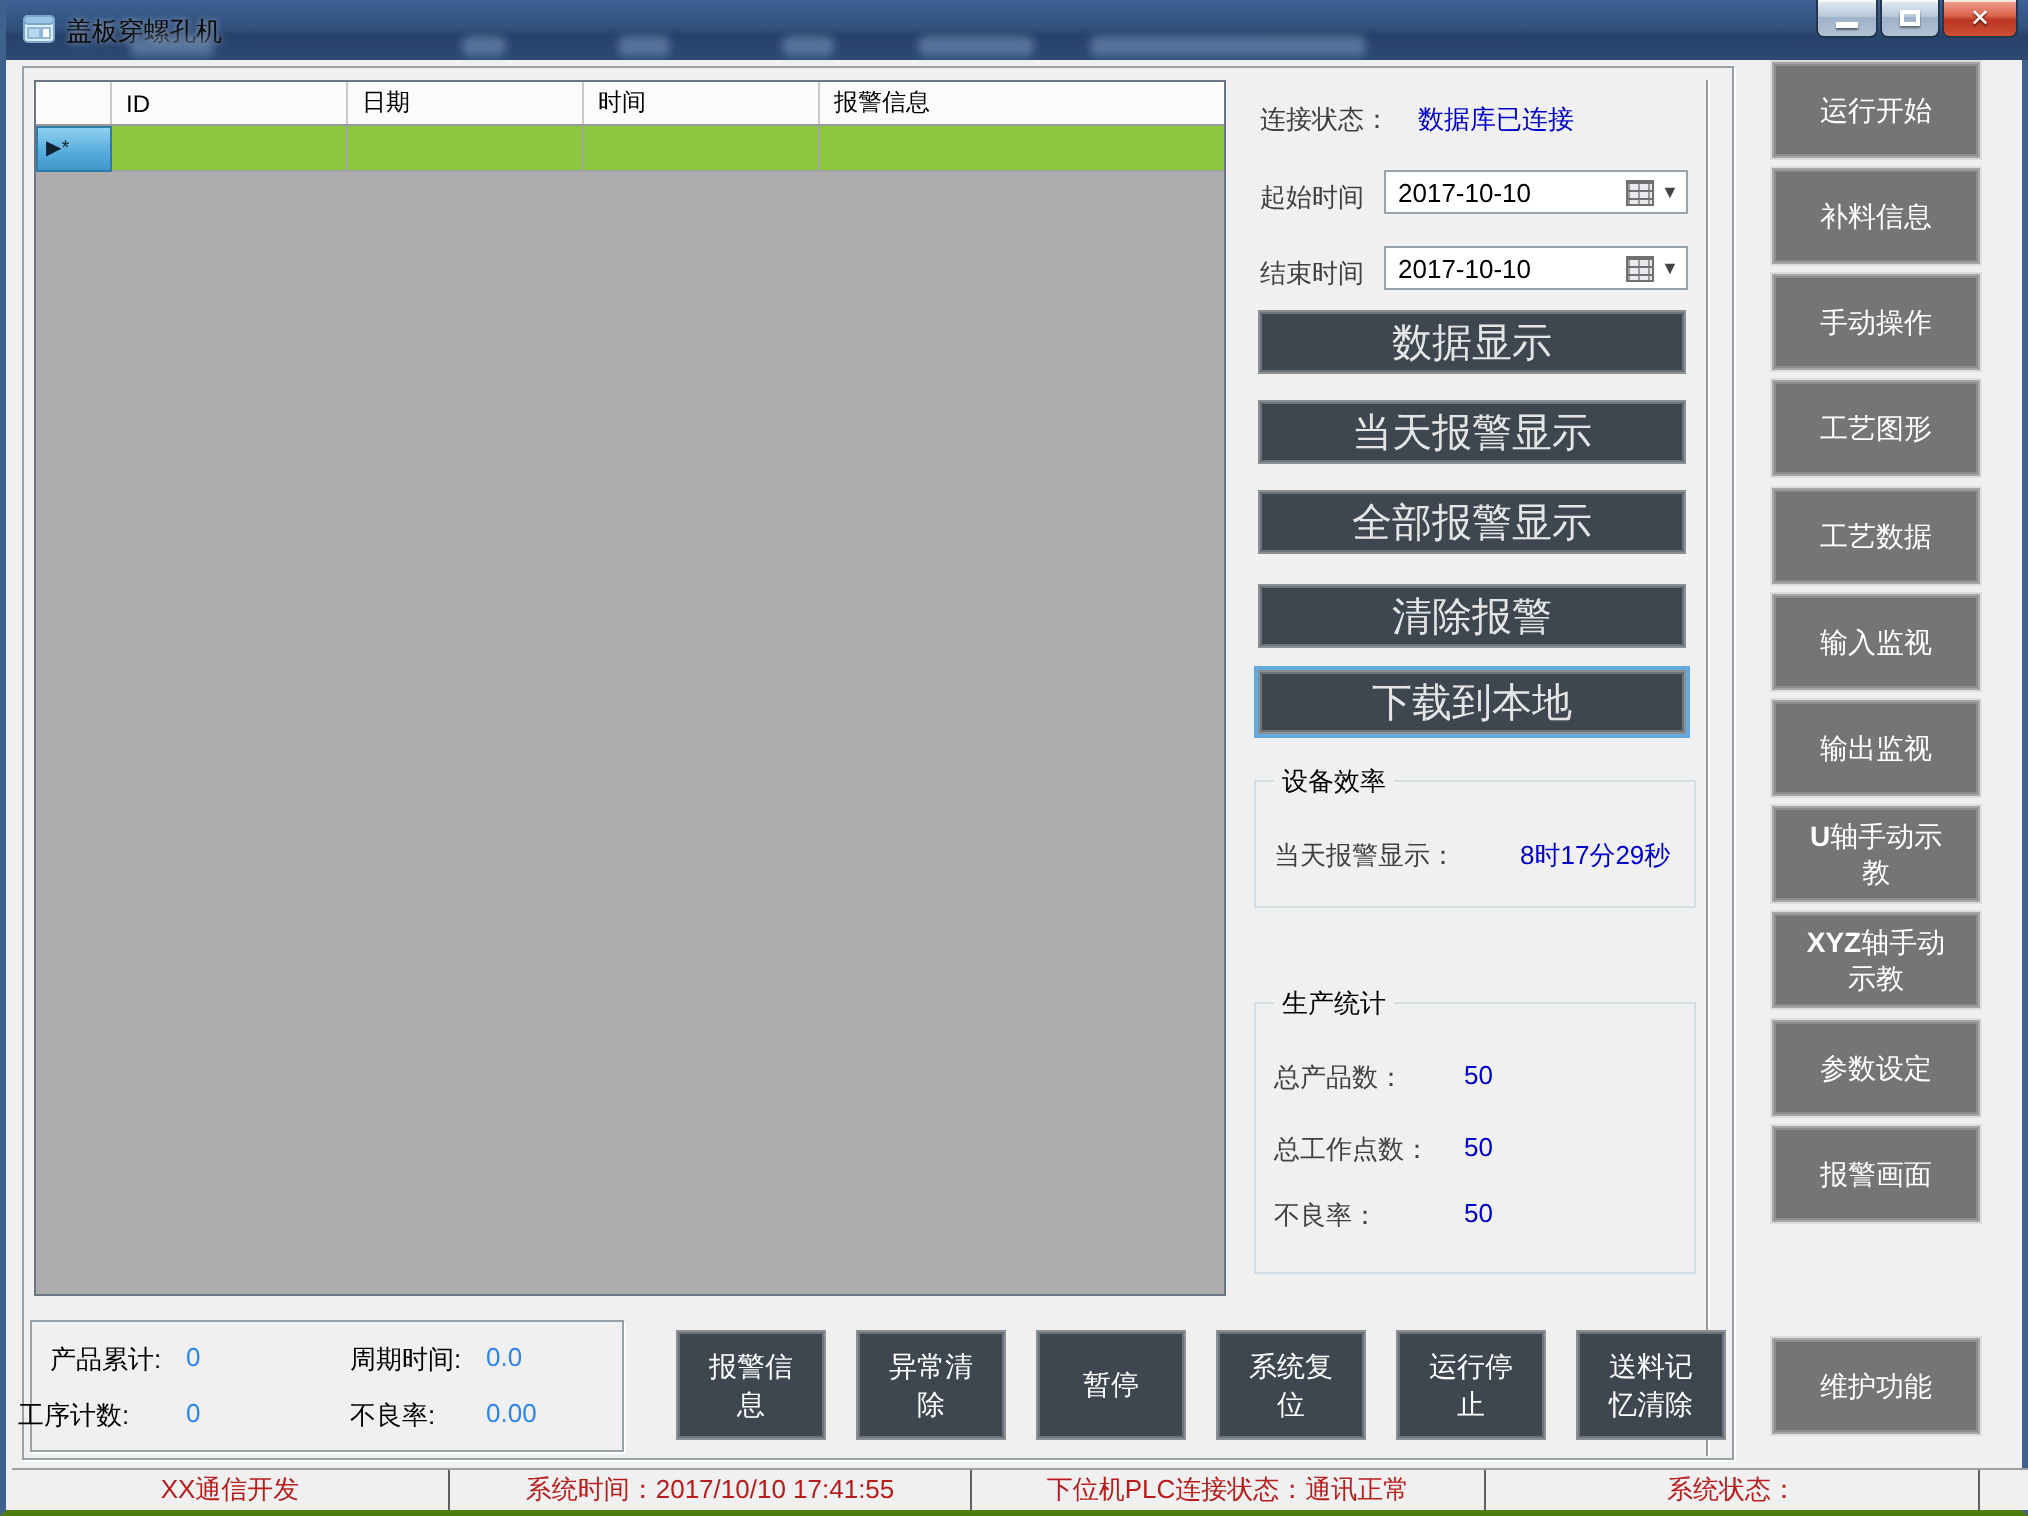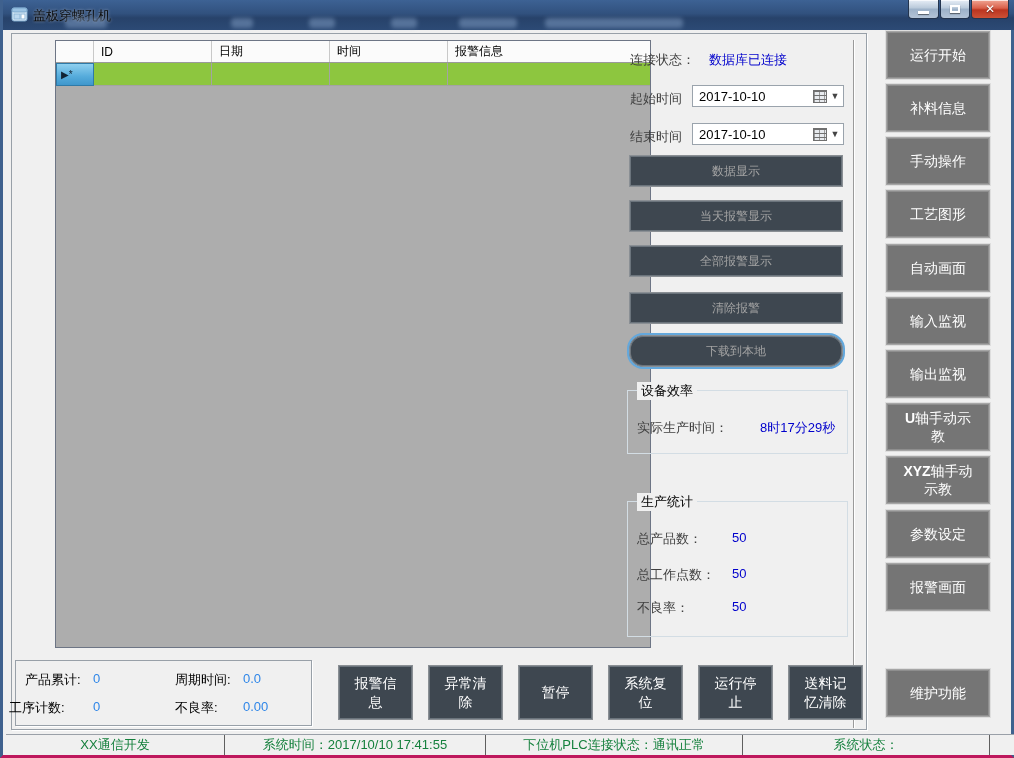--- a/index.html
+++ b/index.html
@@ -1,21 +1,21 @@
 <!DOCTYPE html>
 <html><head>
 <meta charset="utf-8">
 <style>
   html,body{margin:0;padding:0;width:1014px;height:758px;overflow:hidden;
     font-family:"Liberation Sans","DejaVu Sans",sans-serif;background:#f0f0f0;}
   *{box-sizing:border-box;}
 
   
   .window{position:absolute;inset:0;background:#f0f0f0;
-    border-left:3px solid #3f618e;border-right:3px solid #3f618e;border-bottom:3px solid #be185d;}
+    border-left:3px solid #3f618e;border-right:3px solid #3f618e;border-bottom:3px solid #4d7c0f;}
   .titlebar{position:absolute;left:0;top:0;width:1014px;height:30px;
     background:linear-gradient(180deg,#3d6294 0%,#31517e 45%,#27426a 60%,#2c4a75 100%);
     border-bottom:1px solid #1d3永558;}
   .title-text{position:absolute;left:30px;top:7px;font-size:13px;color:#0a0a0a;
     text-shadow:0 0 3px rgba(255,255,255,.55);}
   .app-icon{position:absolute;left:8px;top:6px;width:17px;height:17px;}
   .smudge{position:absolute;top:18px;height:10px;border-radius:4px;
     background:rgba(160,190,225,.38);filter:blur(2px);}
   .winbtns{position:absolute;top:0;right:8px;height:20px;display:flex;}
   .winbtn{height:19px;border:1px solid #24354e;border-top:none;border-radius:0 0 4px 4px;
@@ -26,45 +26,45 @@
   .glyph-min{width:11px;height:3px;background:#fff;box-shadow:0 1px 1px rgba(0,0,0,.5);margin-top:6px;}
   .glyph-max{width:10px;height:8px;border:2px solid #fff;box-shadow:0 1px 1px rgba(0,0,0,.45);}
   .glyph-close{color:#fff;font-size:12px;font-weight:bold;text-shadow:0 1px 1px rgba(0,0,0,.5);line-height:1;}
 
   
   .main-panel{position:absolute;left:8px;top:33px;width:856px;height:697px;
     border:1px solid #98a0a8;box-shadow:1px 1px 0 #ffffff;background:#f0f0f0;}
 
   
   .grid{position:absolute;left:14px;top:40px;width:596px;height:608px;
-    border:1px solid #6d7585;background:#adadad;margin-left:38px;}
+    border:1px solid #6d7585;background:#adadad;}
   .grid-header{display:flex;height:22px;background:#fbfbfb;border-bottom:1px solid #9a9a9a;}
   .gh-cell{border-right:1px solid #c9c9c9;font-size:12px;color:#000;
     display:flex;align-items:center;padding-left:7px;}
   .grid-row{display:flex;height:23px;}
   .row-selector{width:38px;background:linear-gradient(180deg,#8fd0ef,#55abdb 60%,#3f97cc);
     border:1px solid #2e7aa8;display:flex;align-items:center;justify-content:flex-start;
     padding-left:4px;font-size:10px;color:#123;}
   .green-cell{background:#8dc63f;border-right:1px solid #a3a3a3;border-bottom:1px solid #a3a3a3;}
 
   
   .lbl{position:absolute;font-size:13px;color:#404040;}
   .val-blue{color:#0000cc;}
   .datebox{position:absolute;width:152px;height:22px;background:#fff;border:1px solid #9aa3ac;
     display:flex;align-items:center;font-size:13px;color:#000;padding-left:6px;}
   .datebox .cal{margin-left:auto;width:14px;height:13px;border:1px solid #707070;
     background:linear-gradient(#fff,#fff) ,#d7dbe0;
     background-image:linear-gradient(#707070 1px,transparent 1px),linear-gradient(90deg,#9a9a9a 1px,transparent 1px);
     background-size:14px 4px,5px 13px;background-color:#e7eaee;}
   .datebox .arrow{width:16px;text-align:center;color:#444;font-size:9px;}
 
-  .btn-dark{position:absolute;left:626px;width:214px;height:32px;background:#3e4750;color:#a3a3a3;
-    border:1px solid #8a8f94;box-shadow:inset 0 0 0 1px #6b747c;font-size:12px;
+  .btn-dark{position:absolute;left:626px;width:214px;height:32px;background:#3e4750;color:#e5e5e5;
+    border:1px solid #8a8f94;box-shadow:inset 0 0 0 1px #6b747c;font-size:20px;
     display:flex;align-items:center;justify-content:center;cursor:default;}
-  .btn-dark.focused{box-shadow:inset 0 0 0 1px #6b747c,0 0 0 2px #64a8dc;border-radius:14px;}
+  .btn-dark.focused{box-shadow:inset 0 0 0 1px #6b747c,0 0 0 2px #64a8dc;}
 
   .groupbox{position:absolute;border:1px solid #d3dde4;background:transparent;}
   .groupbox .legend{position:absolute;top:-9px;left:9px;background:#f0f0f0;padding:0 4px;
     font-size:13px;color:#000;}
 
   .vsep{position:absolute;left:850px;top:40px;width:2px;height:688px;
     border-left:1px solid #9a9a9a;border-right:1px solid #ffffff;}
 
   
   .btn-nav{position:absolute;left:883px;width:104px;height:48px;background:#757575;color:#fff;
@@ -83,21 +83,21 @@
   
   .btn-ctl{position:absolute;top:665px;width:75px;height:55px;background:#3e4750;color:#fff;
     border:1px solid #8a8f94;box-shadow:inset 0 0 0 1px #6b747c;font-size:14px;line-height:1.35;
     display:flex;align-items:center;justify-content:center;text-align:center;
     padding:0 10px;cursor:default;}
 
   
   .statusbar{position:absolute;left:3px;top:734px;width:1008px;height:21px;
     border-top:1px solid #9aa0a8;background:#f0f0f0;display:flex;}
   .status-sec{height:100%;display:flex;align-items:center;justify-content:center;
-    font-size:13px;color:#15803d;border-right:1px solid #5f5f5f;}
+    font-size:13px;color:#b91c1c;border-right:1px solid #5f5f5f;}
   .status-sec:nth-child(1){width:219px;}
   .status-sec:nth-child(2){width:261px;}
   .status-sec:nth-child(3){width:257px;}
   .status-sec:nth-child(4){width:247px;}
 </style>
 </head>
 <body>
 
 <div class="window">
 
@@ -166,21 +166,21 @@
 
   <div class="btn-dark" style="top:155px">数据显示</div>
   <div class="btn-dark" style="top:200px">当天报警显示</div>
   <div class="btn-dark" style="top:292px">清除报警</div>
   <div class="btn-dark" style="top:245px">全部报警显示</div>
   <div class="btn-dark focused" style="top:335px">下载到本地</div>
 
   <div class="groupbox" style="left:624px;top:390px;width:221px;height:64px">
     <span class="legend">设备效率</span>
   </div>
-  <span class="lbl" style="left:634px;top:419px">实际生产时间：</span>
+  <span class="lbl" style="left:634px;top:419px">当天报警显示：</span>
   <span class="lbl val-blue" style="left:757px;top:419px">8时17分29秒</span>
 
   <div class="groupbox" style="left:624px;top:501px;width:221px;height:136px">
     <span class="legend">生产统计</span>
   </div>
   <span class="lbl" style="left:634px;top:530px">总产品数：</span>
   <span class="lbl val-blue" style="left:729px;top:530px">50</span>
   <span class="lbl" style="left:634px;top:566px">总工作点数：</span>
   <span class="lbl val-blue" style="left:729px;top:566px">50</span>
   <span class="lbl" style="left:634px;top:599px">不良率：</span>
@@ -194,21 +194,21 @@
   <div class="btn-nav" style="top:84px">
       <span>补料信息</span>
     </div>
   <div class="btn-nav" style="top:137px">
       <span>手动操作</span>
     </div>
   <div class="btn-nav" style="top:190px">
       <span>工艺图形</span>
     </div>
   <div class="btn-nav" style="top:244px">
-      <span>自动画面</span>
+      <span>工艺数据</span>
     </div>
   <div class="btn-nav" style="top:297px">
       <span>输入监视</span>
     </div>
   <div class="btn-nav" style="top:350px">
       <span>输出监视</span>
     </div>
   <div class="btn-nav" style="top:403px">
       <span><b>U</b><span>轴手动示教</span></span>
     </div>

